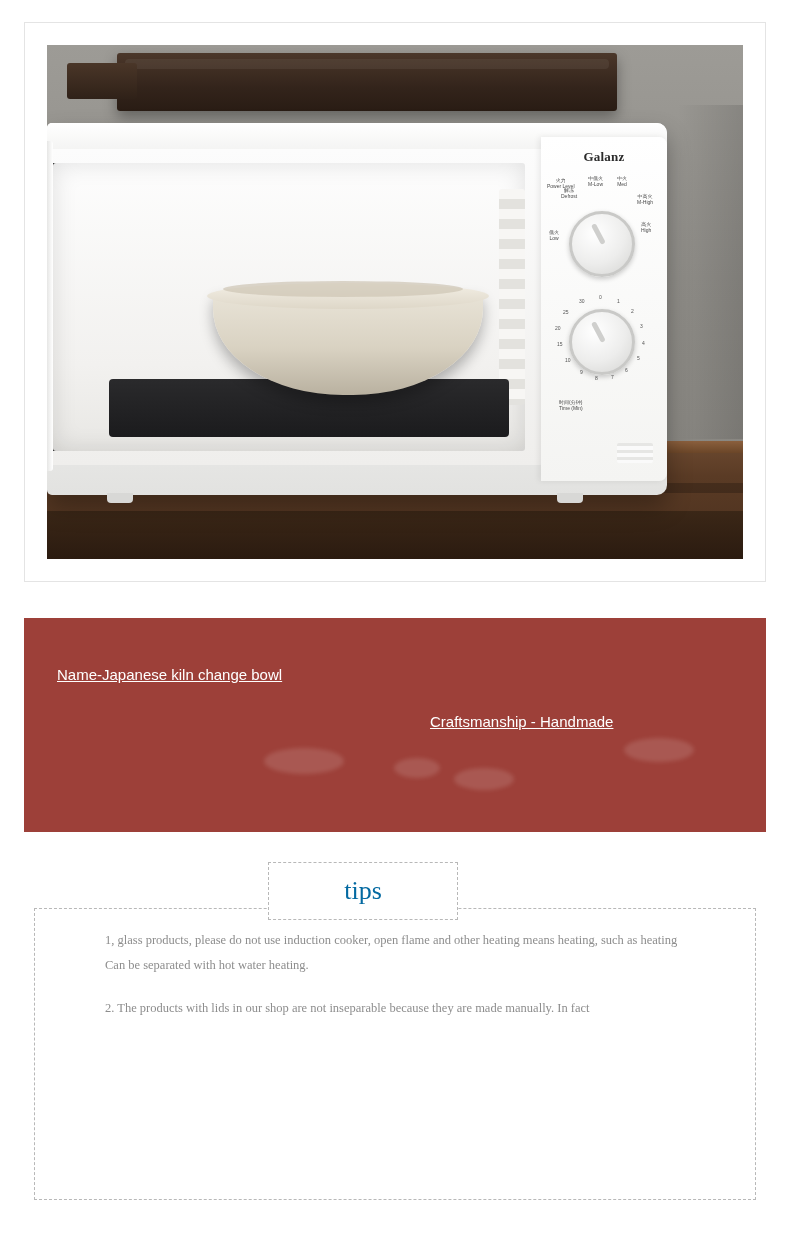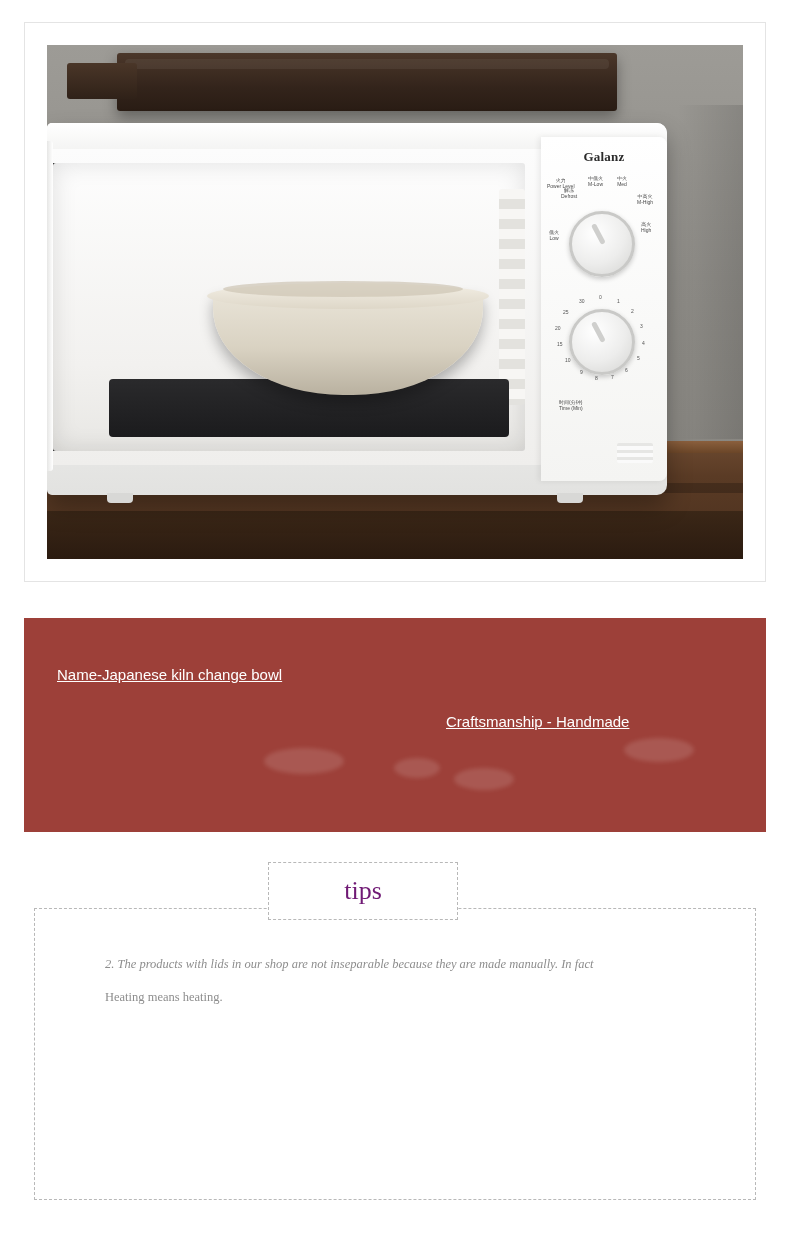--- a/index.html
+++ b/index.html
@@ -344,21 +344,21 @@
     left: 406px;
     top: 35px;
     font-size: 24px;
   }
   .material-line {
     left: 33px;
     top: 88px;
     font-size: 22px;
   }
   .craft-line {
-    left: 422px;
+    left: 406px;
     top: 95px;
     font-size: 15px;
   }
   .scenarios-line {
     left: 33px;
     top: 138px;
     right: 24px;
     font-size: 20px;
     line-height: 1.35;
   }
@@ -379,36 +379,36 @@
     width: 190px;
     height: 58px;
     border: 1px dashed #b8b8b8;
     background: #ffffff;
     display: flex;
     align-items: center;
     justify-content: center;
   }
   .tips-tab span {
     font-size: 26px;
-    color: #701a75;
+    color: #0369a1;
     font-family: "Liberation Serif", serif;
   }
   .tips-body {
     position: absolute;
     left: 70px;
     top: 22px;
     right: 36px;
     color: #8d8d8d;
     font-size: 12.5px;
     line-height: 1.5;
     font-family: "Liberation Serif", serif;
   }
   .tips-body p { margin: 0 0 14px 0; }
   .tips-body p.tight { margin-bottom: 6px; }
-  .tips-body p.gap { margin-top: 24px; font-style: italic; }
+  .tips-body p.gap { margin-top: 24px; }
 </style>
 </head>
 <body>
 
 <div class="page">
 
   <div class="photo-frame">
     <div class="photo">
       <div class="wall"></div>
 
@@ -520,21 +520,22 @@
     <div class="smudge" style="left:370px; top:140px; width:46px; height:20px;"></div>
     <div class="smudge" style="left:430px; top:150px; width:60px; height:22px;"></div>
     <div class="smudge" style="left:600px; top:120px; width:70px; height:24px;"></div>
 
     <div class="b-row name-line">Name-Japanese kiln change bowl</div>
     <div class="b-row craft-line">Craftsmanship - Handmade</div>
   </div>
 
   <div class="tips-wrap">
     <div class="tips-body">
+      <p class="tight">1, glass products, please do not use induction cooker, open flame and other heating means heating, such as heating</p>
+      <p>Can be separated with hot water heating.</p>
       <p class="gap">2. The products with lids in our shop are not inseparable because they are made manually. In fact</p>
-      <p>Heating means heating.</p>
     </div>
   </div>
   <div class="tips-tab">
     <span>tips</span>
   </div>
 
 </div>
 
 </body></html>

